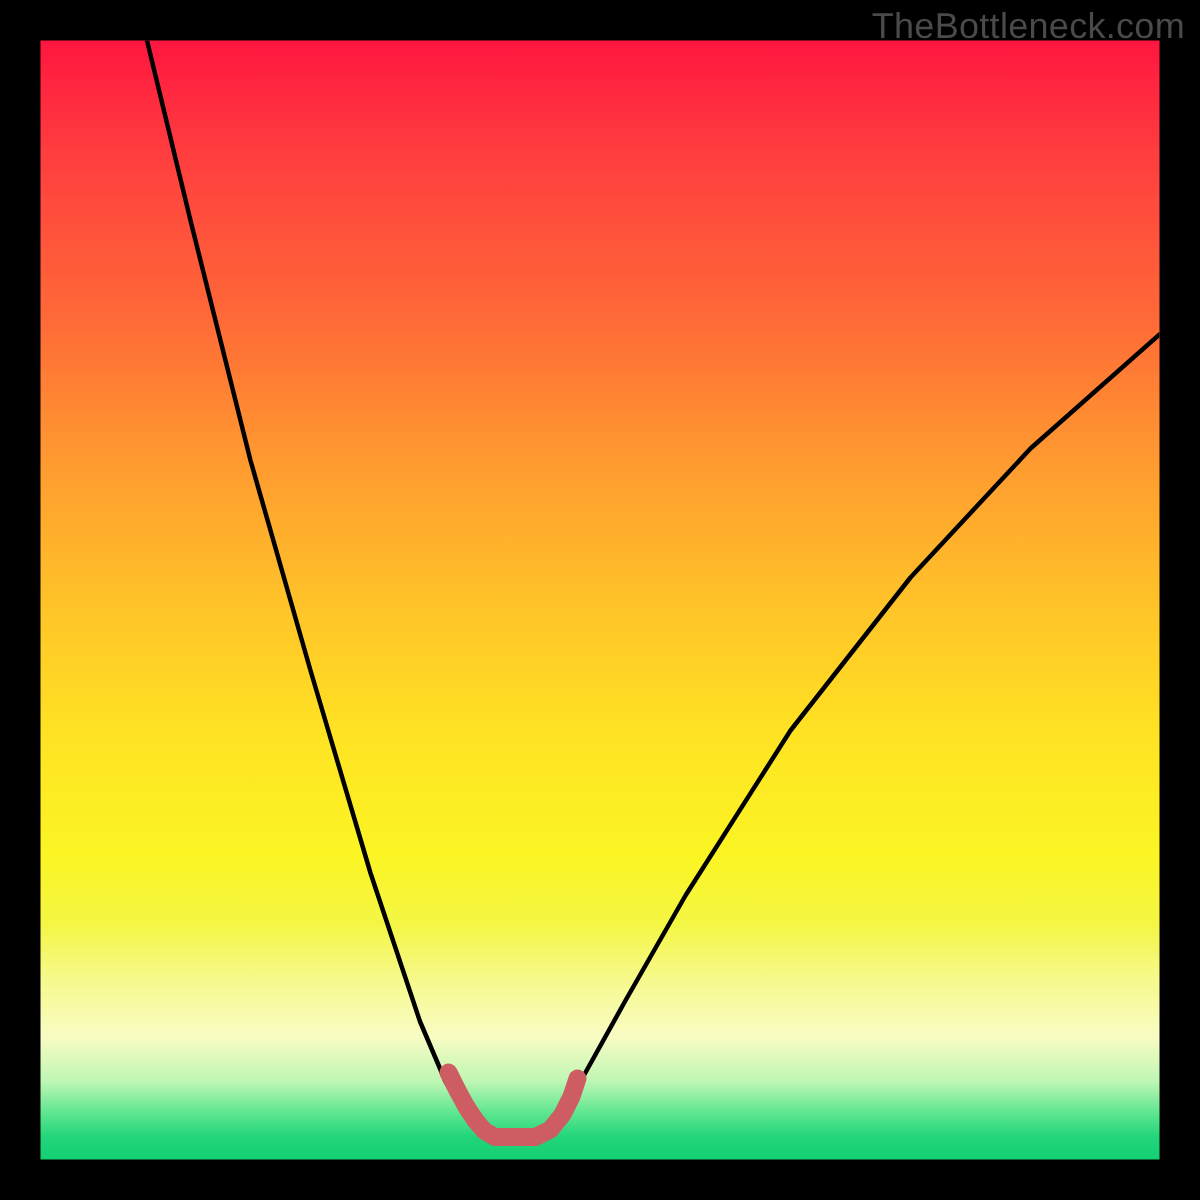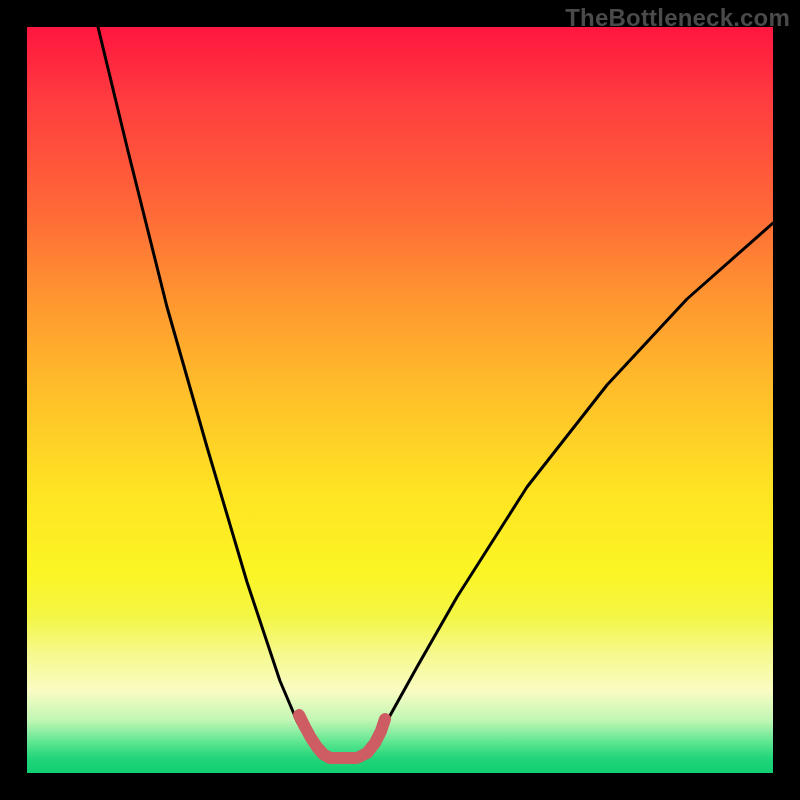--- a/index.html
+++ b/index.html
@@ -34,21 +34,21 @@
       #13cf72 100%
     );
   }
   .watermark {
     position: absolute;
     top: 4px;
     right: 10px;
     color: #4a4a4a;
     font-size: 24px;
     letter-spacing: 0.2px;
-    font-weight: 700;
+    font-weight: 400;
   }
   svg.curves {
     position: absolute;
     left: 0;
     top: 0;
     width: 746px;
     height: 746px;
   }
 </style>
 </head>

